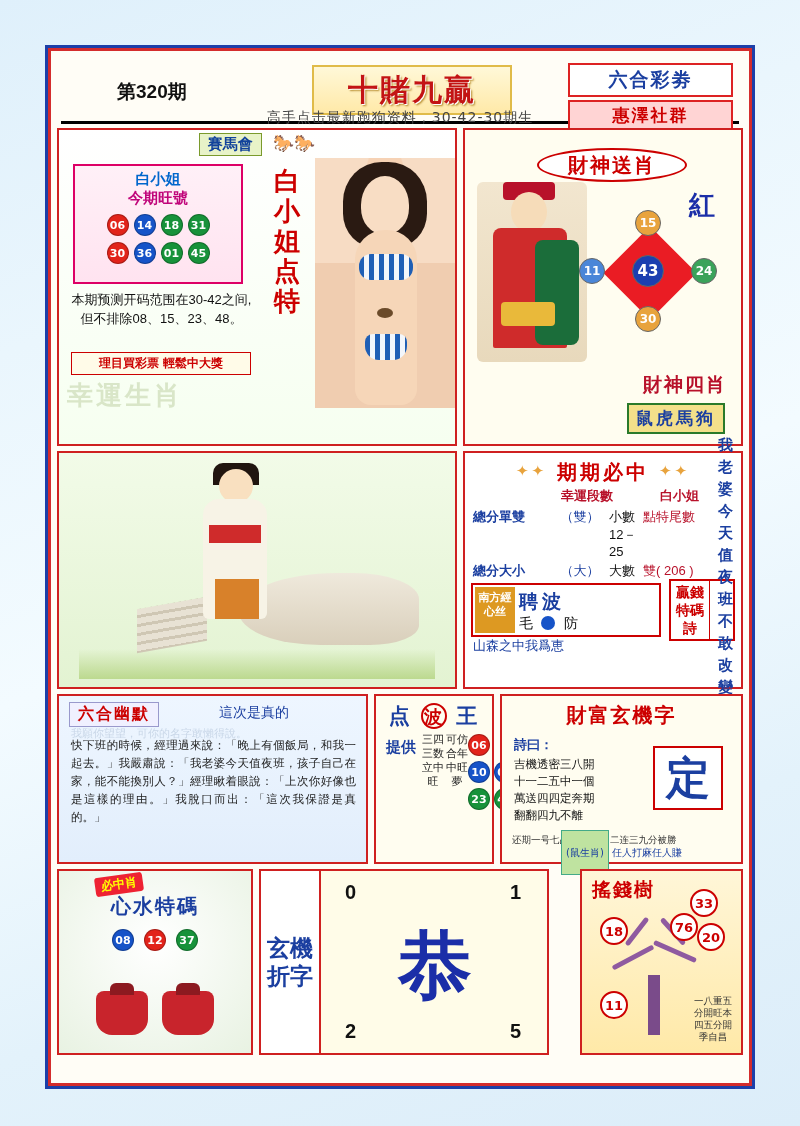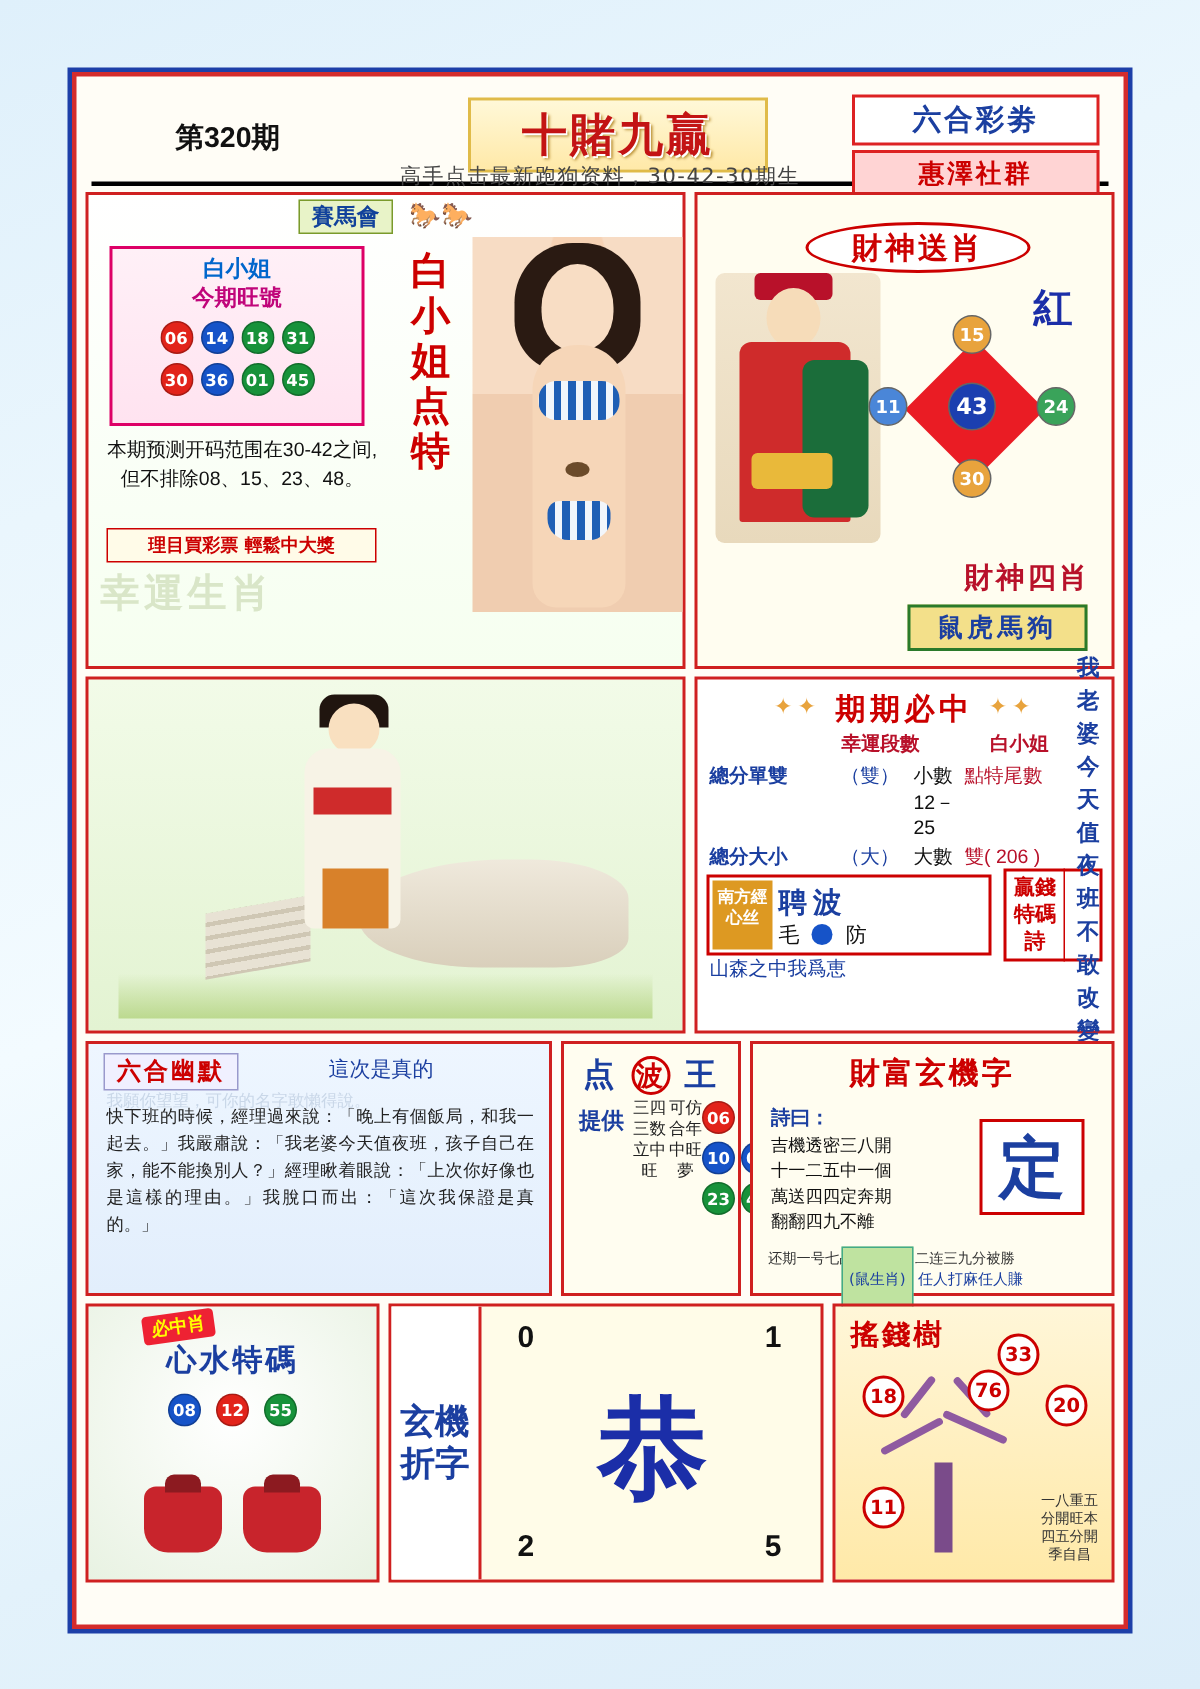--- a/index.html
+++ b/index.html
@@ -172,21 +172,21 @@
   .cb-right { left:110px; top:44px; background:#3aa35a; }
   .cb-bot { left:54px; top:92px; background:#e8a33d; }
   .cb-mid { left:54px; top:44px; background:#1c3fb0; width:32px; height:32px; font-size:15px; margin-left:-3px; margin-top:-3px; }
   .fourzodiac {
     position:absolute; right:14px; bottom:46px;
     font-size:19px; font-weight:bold; color:#b8112a; letter-spacing:2px;
   }
   .zodiacbar {
     position:absolute; right:16px; bottom:10px;
     background:#f3e08a; border:2px solid #2a7a2a; color:#1b3fa0;
-    font-size:17px; font-weight:bold; padding:2px 18px; letter-spacing:3px;
+    font-size:17px; font-weight:bold; padding:2px 7px; letter-spacing:3px;
   }
   .lastresult {
     position:absolute; left:420px; top:10px; right:8px;
     font-size:13.5px; color:#c00; font-weight:bold;
     font-family:"Liberation Sans", sans-serif;
   }
 
   
   .blockB { height:238px; margin-top:5px; }
   .leftB { width:400px; background:linear-gradient(#f2fbe8,#e3f3d2); }
@@ -301,21 +301,21 @@
   .greenbar {
     position:absolute; left:10px; right:10px; bottom:2px;
     font-size:10px; color:#1b3fa0; text-align:center;
   }
   .greenbar .tag { background:#bfe3a0; border:1px solid #4a8; padding:16px 4px; }
 
   
   .blockD { height:186px; margin-top:5px; }
   .leftD { width:196px; background:radial-gradient(circle at 50% 40%, #ffffff, #e8f2e2); }
   .midD { width:290px; background:#fffce8; display:flex; }
-  .rightD { flex:1; background:linear-gradient(#fff6d8,#ffe9a8); }
+  .rightD { flex:1; background:linear-gradient(#fff6d8,#ffe9a8);margin-left:25px; }
 
   .xsm {
     position:absolute; left:0; right:0; top:22px; text-align:center;
     color:#1b3fa0; font-size:20px; font-weight:bold; letter-spacing:2px;
   }
   .redtag {
     position:absolute; left:36px; top:4px;
     background:#e23; color:#ff0; font-size:12px; font-weight:bold;
     padding:1px 6px; border-radius:3px; transform:rotate(-8deg);
   }
@@ -537,21 +537,21 @@
     </div>
   </div>
 
   <div class="row blockD">
     <div class="box leftD">
       <div class="redtag">必中肖</div>
       <div class="xsm">心水特碼</div>
       <div class="ballrow3">
         <span class="ball b">08</span>
         <span class="ball r">12</span>
-        <span class="ball g">55</span>
+        <span class="ball g">37</span>
       </div>
       <div class="moneybags">
         <div class="bag"></div>
         <div class="bag"></div>
       </div>
     </div>
 
     <div class="box midD">
       <div class="xuanji">玄機折字</div>
       <div class="gongbox">

